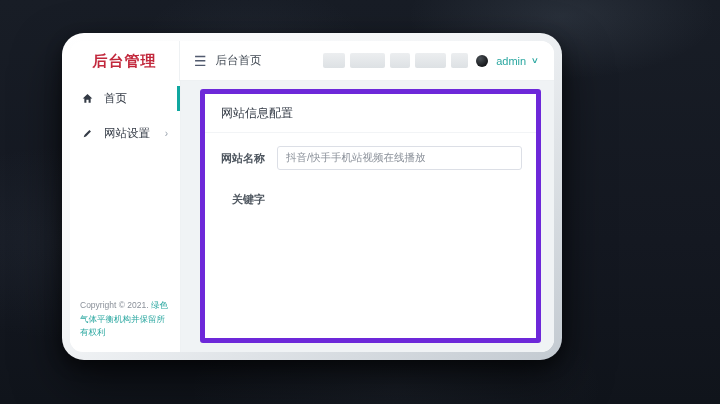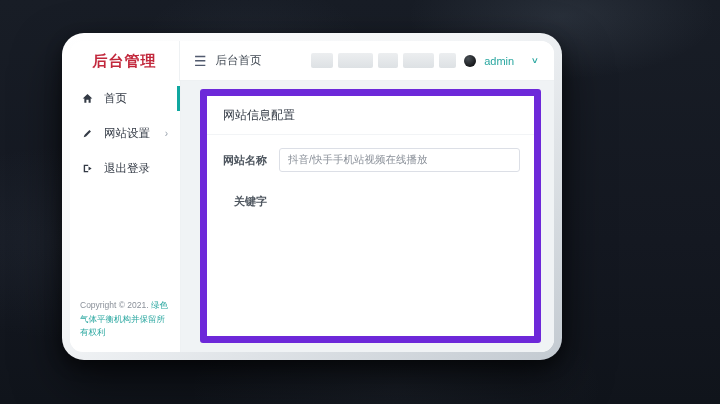--- a/index.html
+++ b/index.html
@@ -60,21 +60,21 @@
   .censored i:nth-child(2){width:35px;}
   .censored i:nth-child(3){width:20px;}
   .censored i:nth-child(4){width:31px;}
   .censored i:nth-child(5){width:17px;}
   .globe {
     width:12px; height:12px; border-radius:50%;
     background:radial-gradient(circle at 35% 30%,#4a5056,#17191c 70%);
     cursor:pointer;
   }
   .user-dd {
-    display:flex; align-items:center; gap:18px;
+    display:flex; align-items:center; gap:6px;
     color:#2aa7a0; font-size:11px; cursor:pointer; padding-right:2px;text-align:right;
   }
   .user-dd .caret { font-size:8px; transform:scaleX(1.4); }
 
   
   .body-row { flex:1; display:flex; min-height:0; }
 
   .sidebar {
     width:110px; flex-shrink:0; background:#fff;
     display:flex; flex-direction:column; position:relative;
@@ -93,21 +93,21 @@
   }
   .copyright {
     margin-top:auto; padding:8px 10px 12px;
     font-size:8.5px; line-height:1.6; color:#8a9099;
   }
   .copyright .cr-link { color:#2aa7a0; cursor:pointer; }
 
   .main { flex:1; background:#f0f3f5; padding:8px 13px 9px 20px; min-width:0; }
   .card {
     background:#fff; height:100%;
-    border:7px solid #6d28d9; border-radius:3px;
+    border:5px solid #6d28d9; border-radius:3px;
     display:flex; flex-direction:column;
   }
   .card-title {
     padding:11px 16px 10px; font-size:12px; color:#333a45;
     border-bottom:1px solid #f2f4f6;
   }
   .form { padding:13px 14px 0 4px; }
   .form-row { display:flex; align-items:flex-start; margin-bottom:17px; }
   .form-row label {
     width:68px; flex-shrink:0; text-align:right; padding-right:12px;
@@ -159,27 +159,20 @@
             </svg>
           <span>首页</span>
         </div>
         <div class="menu-item">
           <svg viewBox="0 0 16 16">
               <path d="M2.5 13.5 L3.6 10.2 L10.8 3 L13 5.2 L5.8 12.4 Z" fill="#333a45"></path>
             </svg>
           <span>网站设置</span>
           <span class="chev">›</span>
         </div>
-        <div class="menu-item">
-          <svg viewBox="0 0 16 16">
-              <path d="M2.5 2.5 H9 V4.5 H4.5 V11.5 H9 V13.5 H2.5 Z" fill="#333a45"></path>
-              <path d="M9.5 5 L14 8 L9.5 11 Z" fill="#333a45"></path>
-            </svg>
-          <span>退出登录</span>
-        </div>
 
         <div class="copyright">
           <span>Copyright © 2021.</span>
           <span class="cr-link">绿色气体平衡机构并保留所有权利</span>
         </div>
       </div>
 
       <div class="main">
         <div class="card">
           <div class="card-title">网站信息配置</div>

